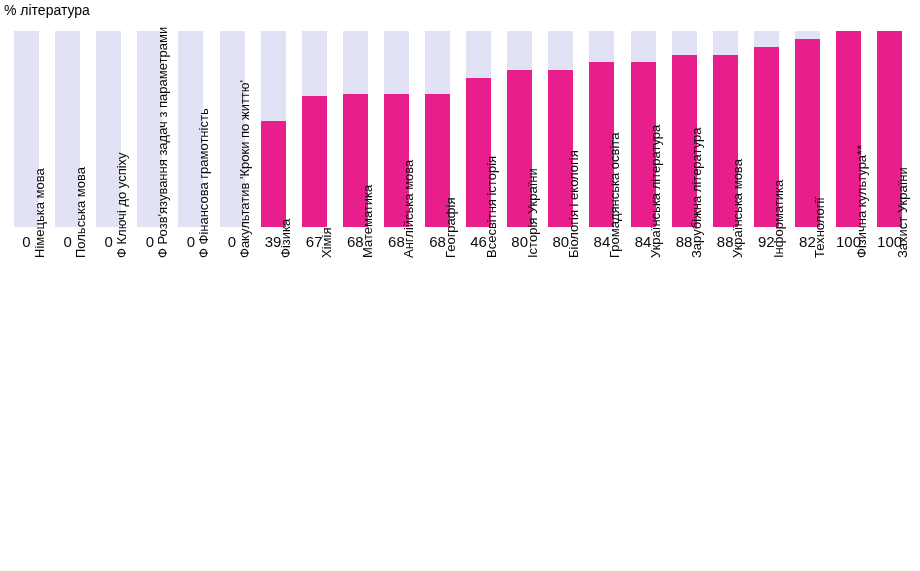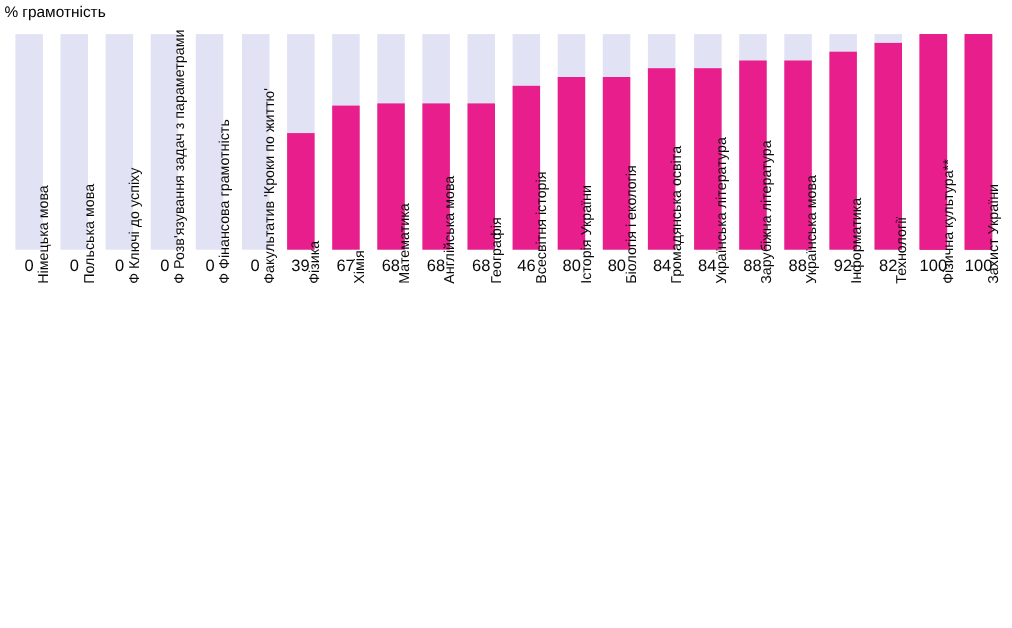--- a/index.html
+++ b/index.html
@@ -108,21 +108,21 @@
     font-size: 13px;
     line-height: 15px;
     color: #0a0a0a;
   }
 </style>
 </head>
 <body>
 
 <div id="chart-root">
 
-  <div id="axis-title">% грамотність</div>
+  <div id="axis-title">% література</div>
 
   <div id="plot-area">
       <div class="bar-slot" style="left: 14px; width: 25px;">
         <div class="bar-track" style="background: rgb(226, 226, 245);"></div>
         <div class="bar-fill" style="height: 0px; background: rgb(232, 30, 140);"></div>
       </div>
       <div class="bar-slot" style="left: 55.1px; width: 25px;">
         <div class="bar-track" style="background: rgb(226, 226, 245);"></div>
         <div class="bar-fill" style="height: 0px; background: rgb(232, 30, 140);"></div>
       </div>

